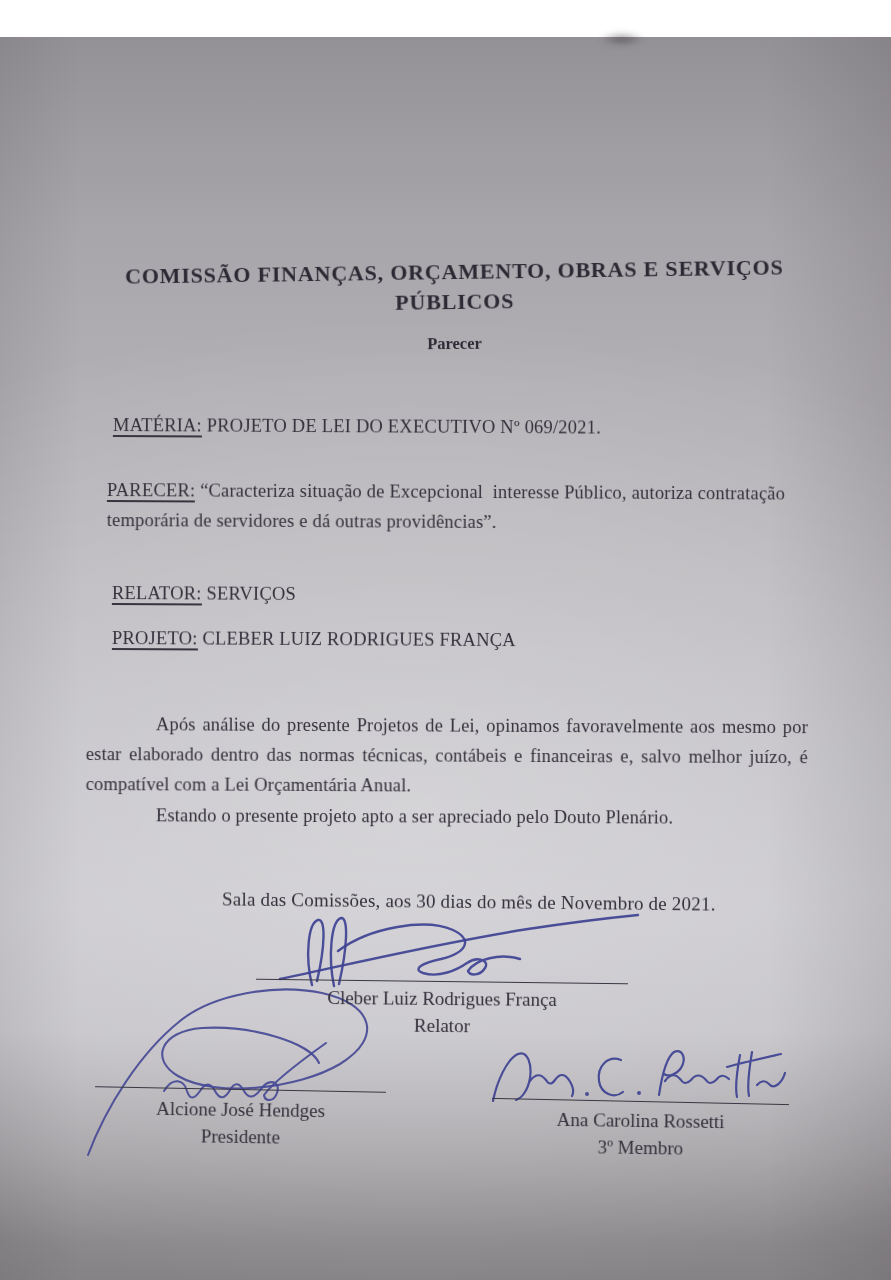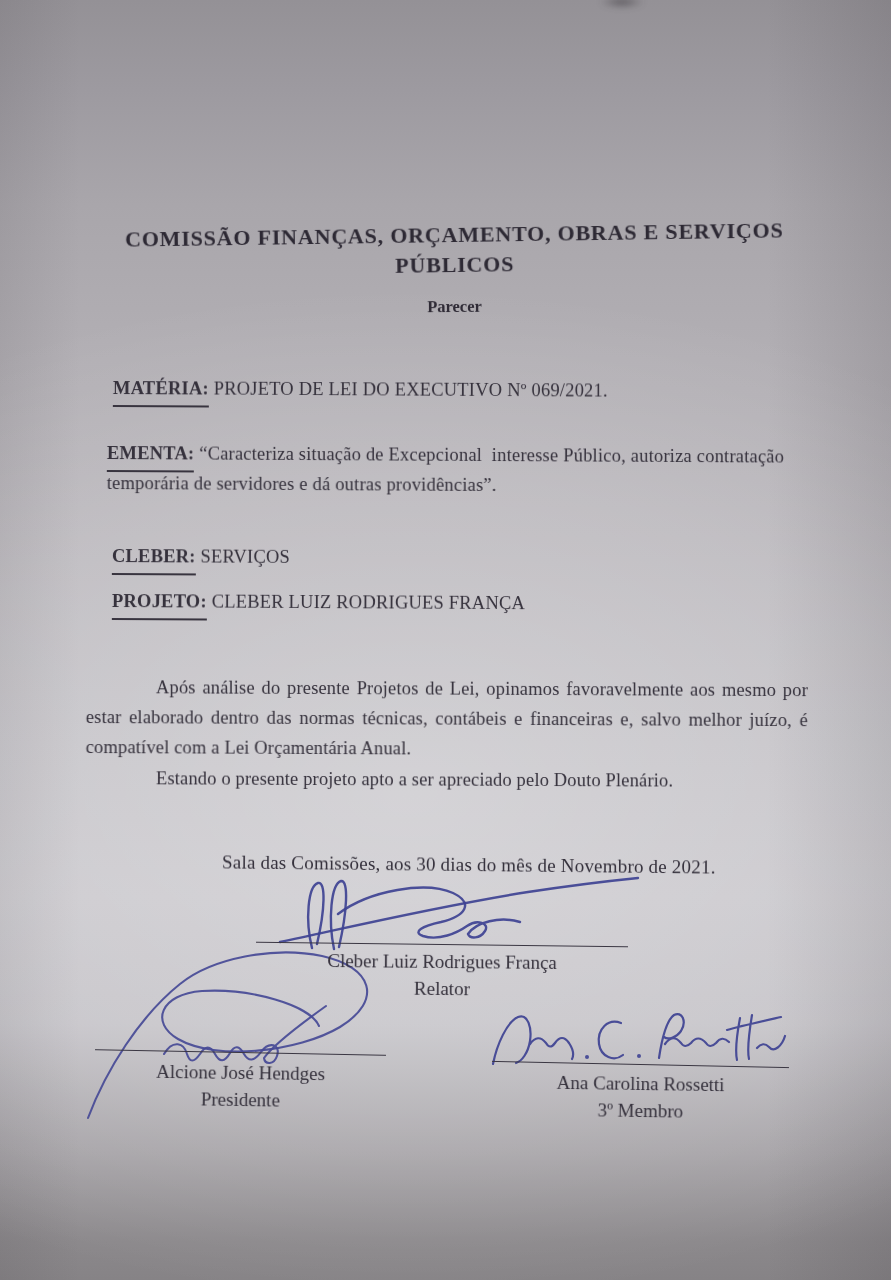--- a/index.html
+++ b/index.html
@@ -8,38 +8,39 @@
     font-family:"Liberation Serif","DejaVu Serif",serif;
   }
   
   .photo{
     position:absolute;inset:0;
     background-color:#b2afb4;
     background-image:
       radial-gradient(130% 55% at 46% 62%, rgba(255,255,255,0.30) 0%, rgba(255,255,255,0.14) 45%, rgba(255,255,255,0) 72%),
       linear-gradient(90deg, rgba(55,50,56,0.10) 0%, rgba(0,0,0,0) 9%, rgba(0,0,0,0) 86%, rgba(55,50,56,0.14) 100%),
       linear-gradient(180deg, #949196 0%, #9d9aa0 7%, #a9a6ab 16%, #b2afb4 28%, #b8b5ba 42%, #bfbdc2 56%, #c6c4c9 70%, #c2c0c5 80%, #a5a2a6 90%, #8b888b 97%, #868386 100%);
+    margin-top: 37px;
   }
   .smudge-top{
     position:absolute;left:592px;top:-6px;width:60px;height:16px;
     background:radial-gradient(closest-side, rgba(40,36,42,0.55), rgba(40,36,42,0) 75%);
     filter:blur(3px);
   }
   .txt{position:absolute;color:#35313c;filter:blur(0.35px);}
   .title{
     left:62px;right:44px;top:220px;text-align:center;
     font-weight:bold;font-size:22px;line-height:30px;letter-spacing:0.8px;
     color:#2d2934;transform:rotate(-0.8deg);
   }
   .subtitle{
     left:62px;right:44px;top:297px;text-align:center;
     font-weight:bold;font-size:16.5px;color:#2f2b36;transform:rotate(-0.4deg);
   }
   .field{font-size:18.5px;letter-spacing:0.2px;transform:rotate(0.3deg);transform-origin:left top;}
-  .label{font-weight:bold;border-bottom:2px solid #38343f;padding-bottom:7px;}
+  .label{font-weight:normal;border-bottom:2px solid #38343f;padding-bottom:0;}
   .f-materia{left:113px;top:378px;}
   .f-ementa{left:107px;top:438px;width:686px;line-height:30px;}
   .f-ementa .val{white-space:pre-wrap;}
   .f-parecer{left:112px;top:546px;}
   .f-relator{left:112px;top:591px;}
   .para{
     font-size:18.5px;line-height:30px;text-align:justify;
     text-indent:70px;letter-spacing:0.15px;transform:rotate(0.25deg);transform-origin:left top;
   }
   .p1{left:86px;top:672px;width:722px;}
@@ -71,23 +72,23 @@
 
   <div class="txt title">
     <div>COMISSÃO FINANÇAS, ORÇAMENTO, OBRAS E SERVIÇOS</div>
     <div>PÚBLICOS</div>
   </div>
 
   <div class="txt subtitle">Parecer</div>
 
   <div class="txt field f-materia"><span class="label">MATÉRIA:</span> <span class="val">PROJETO DE LEI DO EXECUTIVO Nº 069/2021.</span></div>
 
-  <div class="txt field f-ementa"><span class="label">EMENTA:</span> <span class="val">“Caracteriza situação de Excepcional  interesse Público, autoriza contratação temporária de servidores e dá outras providências”.</span></div>
+  <div class="txt field f-ementa"><span class="label">PARECER:</span> <span class="val">“Caracteriza situação de Excepcional  interesse Público, autoriza contratação temporária de servidores e dá outras providências”.</span></div>
 
-  <div class="txt field f-parecer"><span class="label">CLEBER:</span> <span class="val">SERVIÇOS</span></div>
+  <div class="txt field f-parecer"><span class="label">RELATOR:</span> <span class="val">SERVIÇOS</span></div>
 
   <div class="txt field f-relator"><span class="label">PROJETO:</span> <span class="val">CLEBER LUIZ RODRIGUES FRANÇA</span></div>
 
   <div class="txt para p1">Após análise do presente Projetos de Lei, opinamos favoravelmente aos mesmo por estar elaborado dentro das normas técnicas, contábeis e financeiras e, salvo melhor juízo, é compatível com a Lei Orçamentária Anual.</div>
   <div class="txt para p2">Estando o presente projeto apto a ser apreciado pelo Douto Plenário.</div>
 
   <div class="txt dateline">Sala das Comissões, aos 30 dias do mês de Novembro de 2021.</div>
 
   <div class="ink ink-cleber">
     <svg width="365" height="85" viewBox="0 0 365 85">

